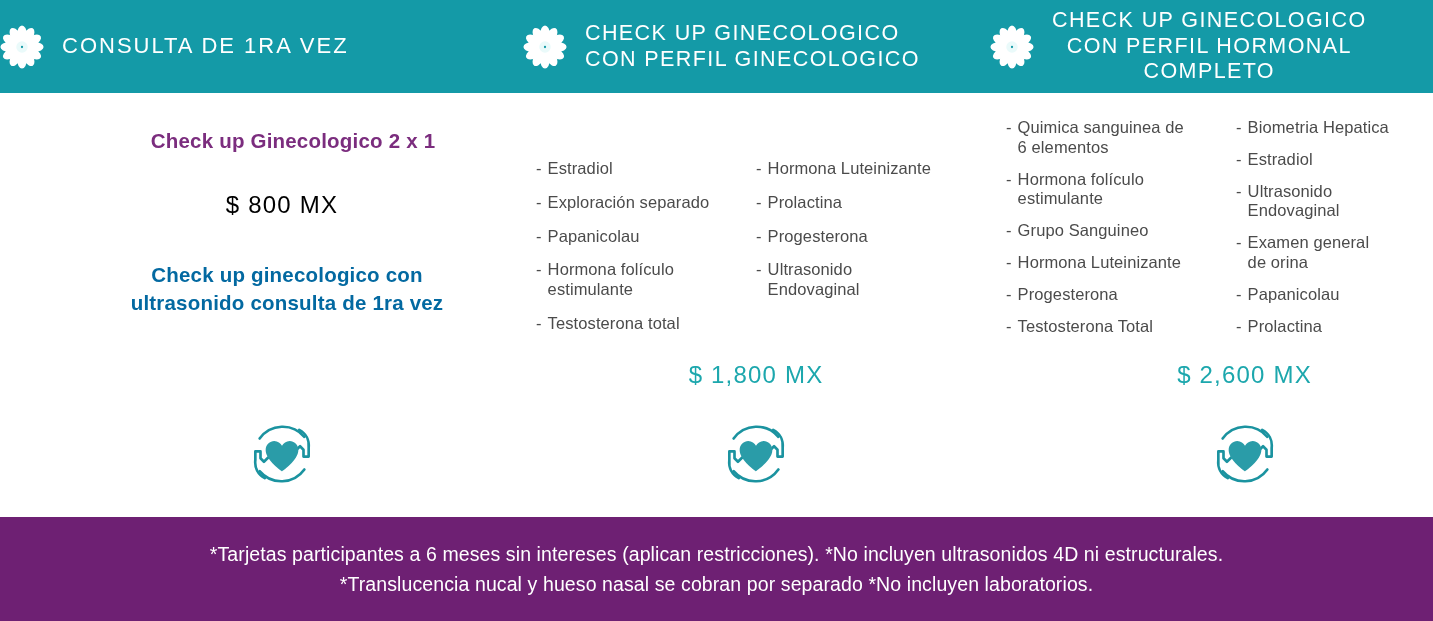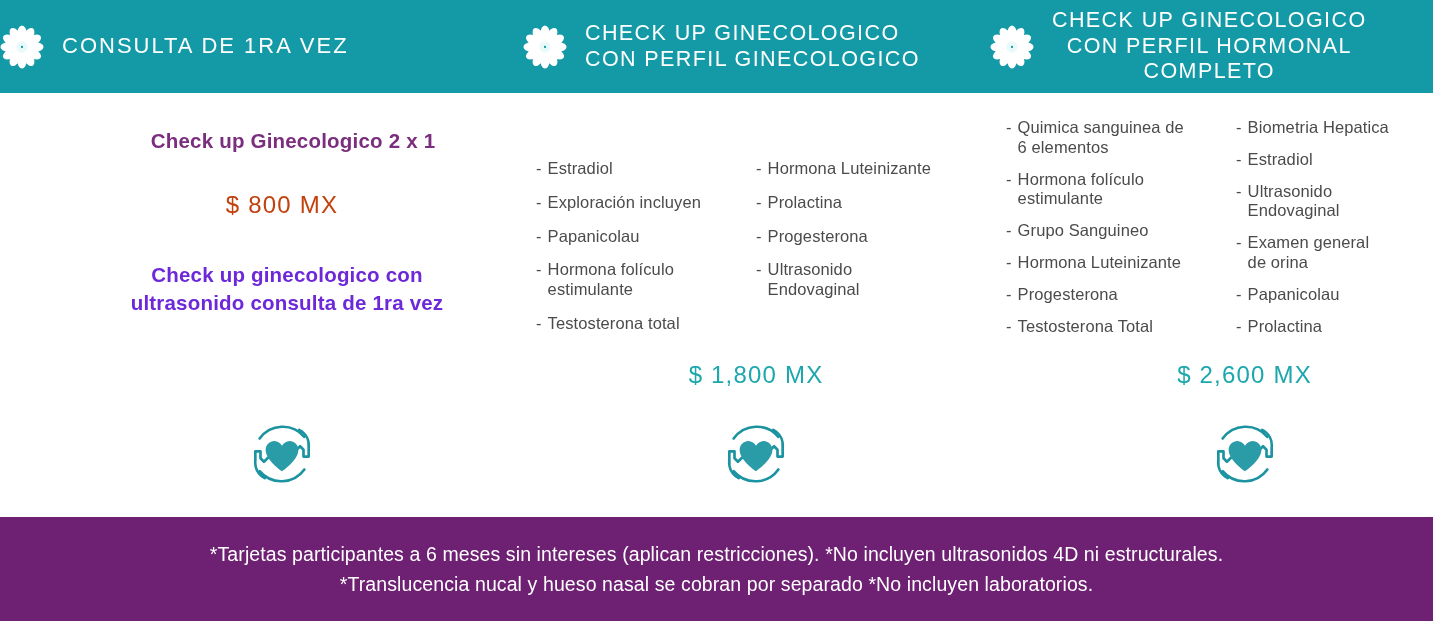--- a/index.html
+++ b/index.html
@@ -81,33 +81,33 @@
     letter-spacing: 0.2px;
     padding-left: 34px;
     box-sizing: border-box;
   }
   .c1-price-a {
     position: absolute;
     top: 98px;
     left: 0;
     width: 100%;
     text-align: center;
-    color: #c2410c;
+    color: #000000;
     font-size: 24px;
     letter-spacing: 1.2px;
     padding-left: 12px;
     box-sizing: border-box;
   }
   .c1-head-b {
     position: absolute;
     top: 168px;
     left: 0;
     width: 100%;
     text-align: center;
-    color: #6d28d9;
+    color: #0369a1;
     font-size: 20.5px;
     font-weight: bold;
     line-height: 1.35;
     letter-spacing: 0.2px;
     padding-left: 22px;
     box-sizing: border-box;
     white-space: pre-line;
   }
 
   
@@ -375,21 +375,21 @@
 
   <div class="col col2">
     <div class="lists l2">
       <div class="list-group">
         <div class="list-item">
           <span class="list-dash">-</span>
           <span class="list-text">Estradiol</span>
         </div>
         <div class="list-item">
           <span class="list-dash">-</span>
-          <span class="list-text">Exploración incluyen</span>
+          <span class="list-text">Exploración separado</span>
         </div>
         <div class="list-item">
           <span class="list-dash">-</span>
           <span class="list-text">Papanicolau</span>
         </div>
         <div class="list-item">
           <span class="list-dash">-</span>
           <span class="list-text">Hormona folículo
 estimulante</span>
         </div>

